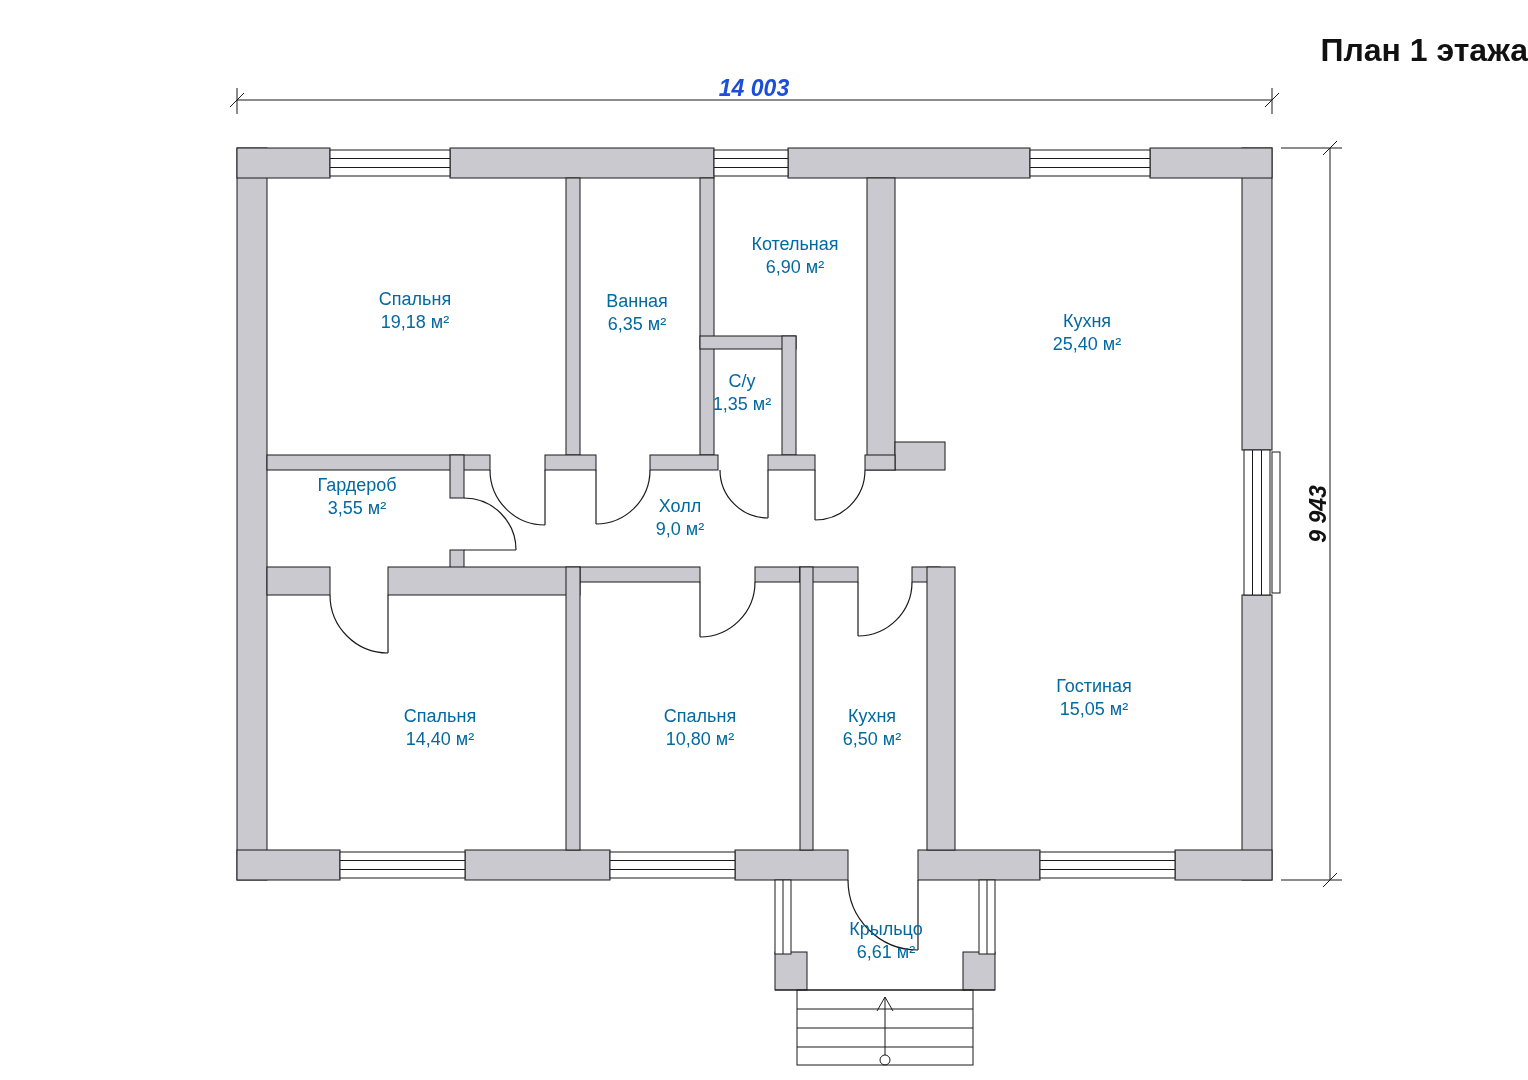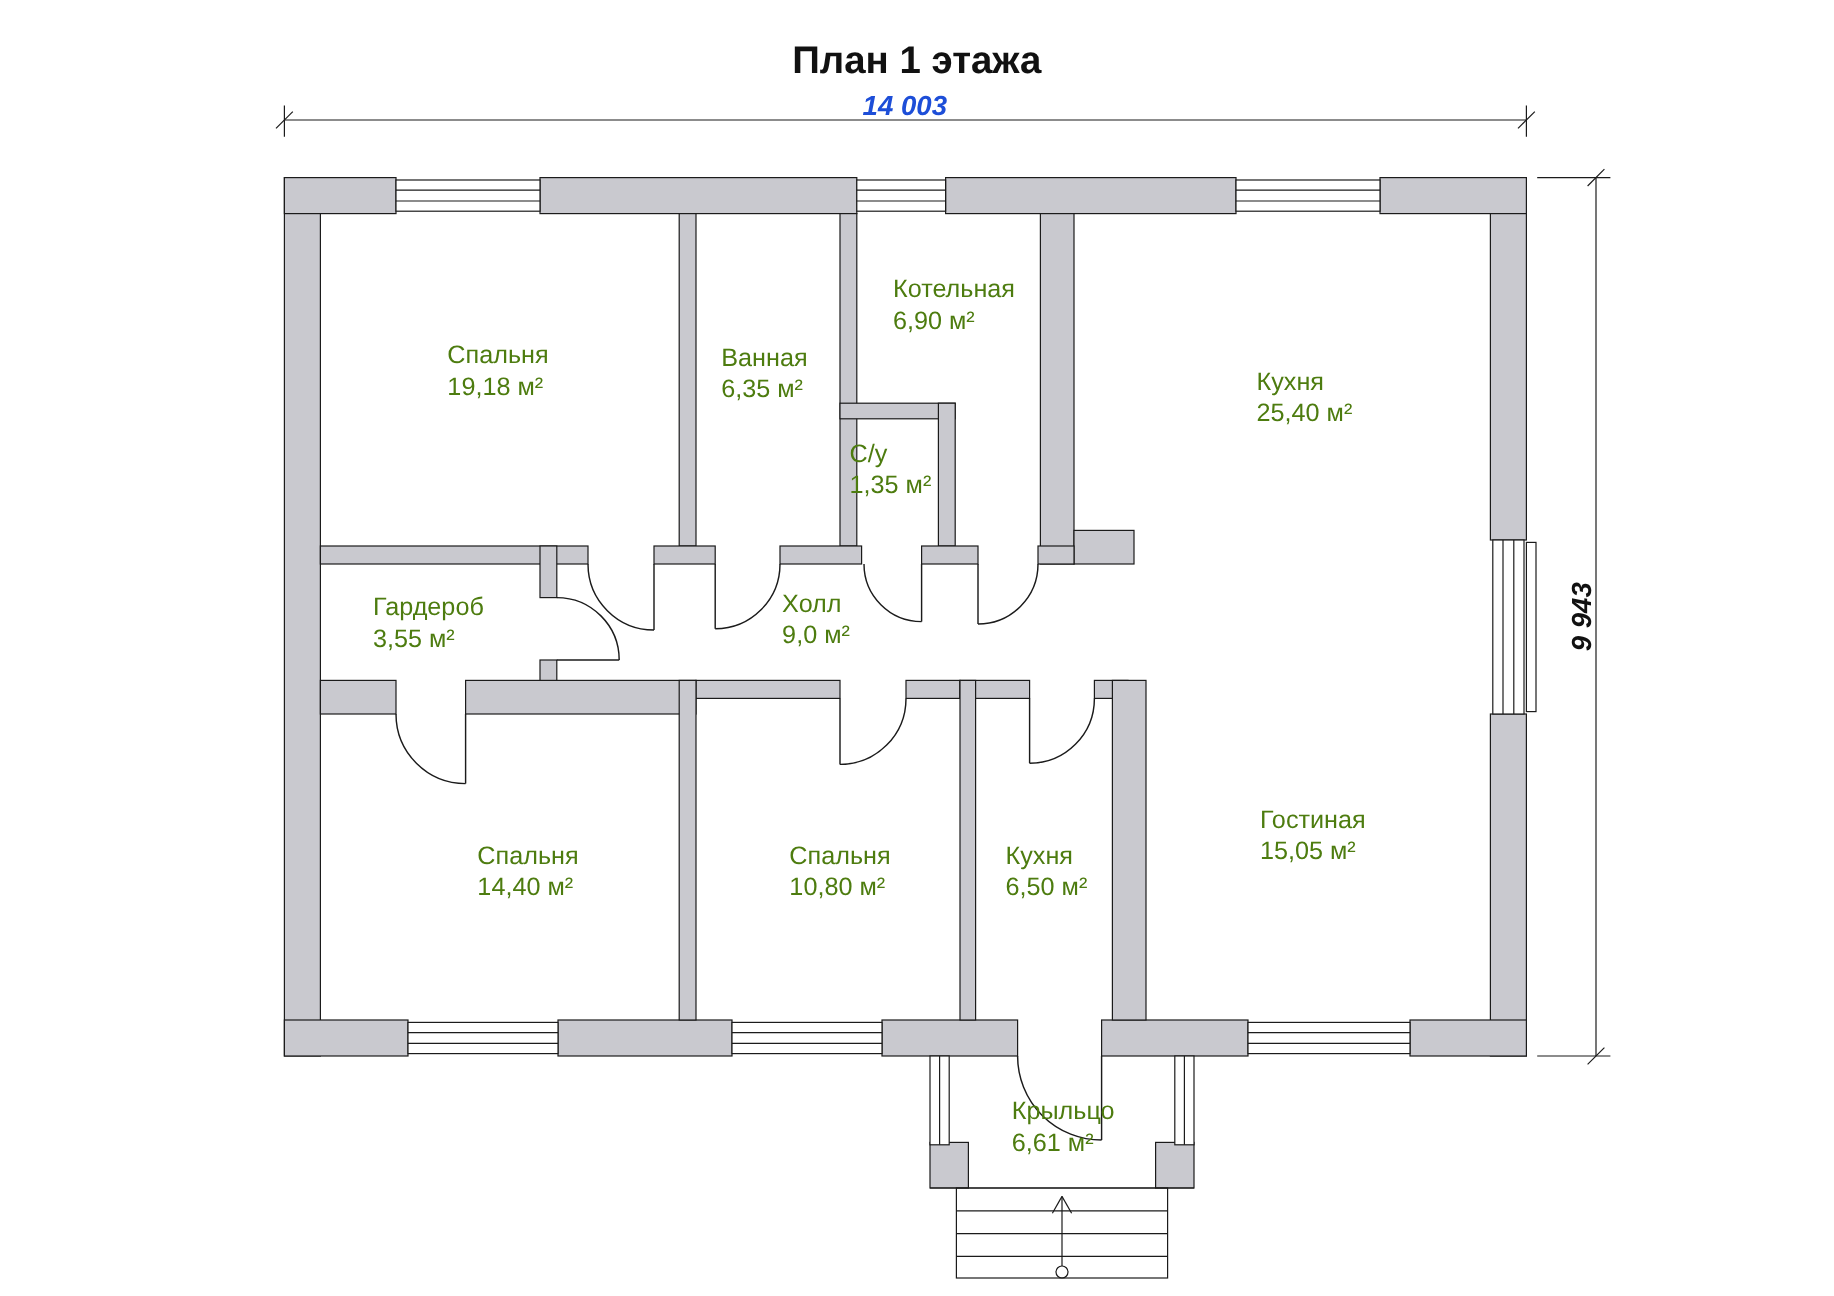--- a/index.html
+++ b/index.html
@@ -9,35 +9,35 @@
     background:var(--background,#fff);
     font-family:"Liberation Sans",sans-serif;
     overflow:hidden;
   }
   .plan-svg{position:absolute;left:0;top:0;}
   .wall{fill:var(--wall-fill,#c9c9cf);stroke:var(--line,#1b1b1b);stroke-width:1;}
   .win{fill:#ffffff;stroke:var(--line,#1b1b1b);stroke-width:1;}
   .ln{stroke:var(--line,#1b1b1b);stroke-width:1;fill:none;}
   .door{stroke:var(--line,#1b1b1b);stroke-width:1.2;fill:none;}
   .page-title{
-    position:absolute;top:32px;left:0;width:100%;text-align:center;
+    position:absolute;top:32px;left:0;width:100%;text-align:right;
     font-size:32px;font-weight:bold;color:#111;
   }
   .dim-h{
     position:absolute;left:754px;top:88px;transform:translate(-50%,-50%);
     font-size:23px;font-weight:bold;font-style:italic;color:#1d4ed8;white-space:nowrap;
   }
   .dim-v{
     position:absolute;left:1318px;top:514px;
     transform:translate(-50%,-50%) rotate(-90deg);
     font-size:23px;font-weight:bold;font-style:italic;color:#111;white-space:nowrap;
   }
   .room-label{
     position:absolute;transform:translate(-50%,-50%);
-    font-size:21px;color:#4d7c0f;line-height:1.25;white-space:nowrap;
+    text-align:center;font-size:18px;color:#0369a1;line-height:1.25;white-space:nowrap;
   }
   .room-label span{display:block;}
 </style>
 </head>
 <body>
 
 <div class="canvas">
 
   <div class="page-title">План 1 этажа</div>
   <div class="dim-h">14 003</div>
@@ -183,21 +183,21 @@
     <span>6,90 м²</span>
   </div>
   <div class="room-label" style="left:742px;top:392px">
     <span>С/у</span>
     <span>1,35 м²</span>
   </div>
   <div class="room-label" style="left:1087px;top:332px">
     <span>Кухня</span>
     <span>25,40 м²</span>
   </div>
-  <div class="room-label" style="left:357px;top:520px">
+  <div class="room-label" style="left:357px;top:496px">
     <span>Гардероб</span>
     <span>3,55 м²</span>
   </div>
   <div class="room-label" style="left:680px;top:517px">
     <span>Холл</span>
     <span>9,0 м²</span>
   </div>
   <div class="room-label" style="left:440px;top:727px">
     <span>Спальня</span>
     <span>14,40 м²</span>

